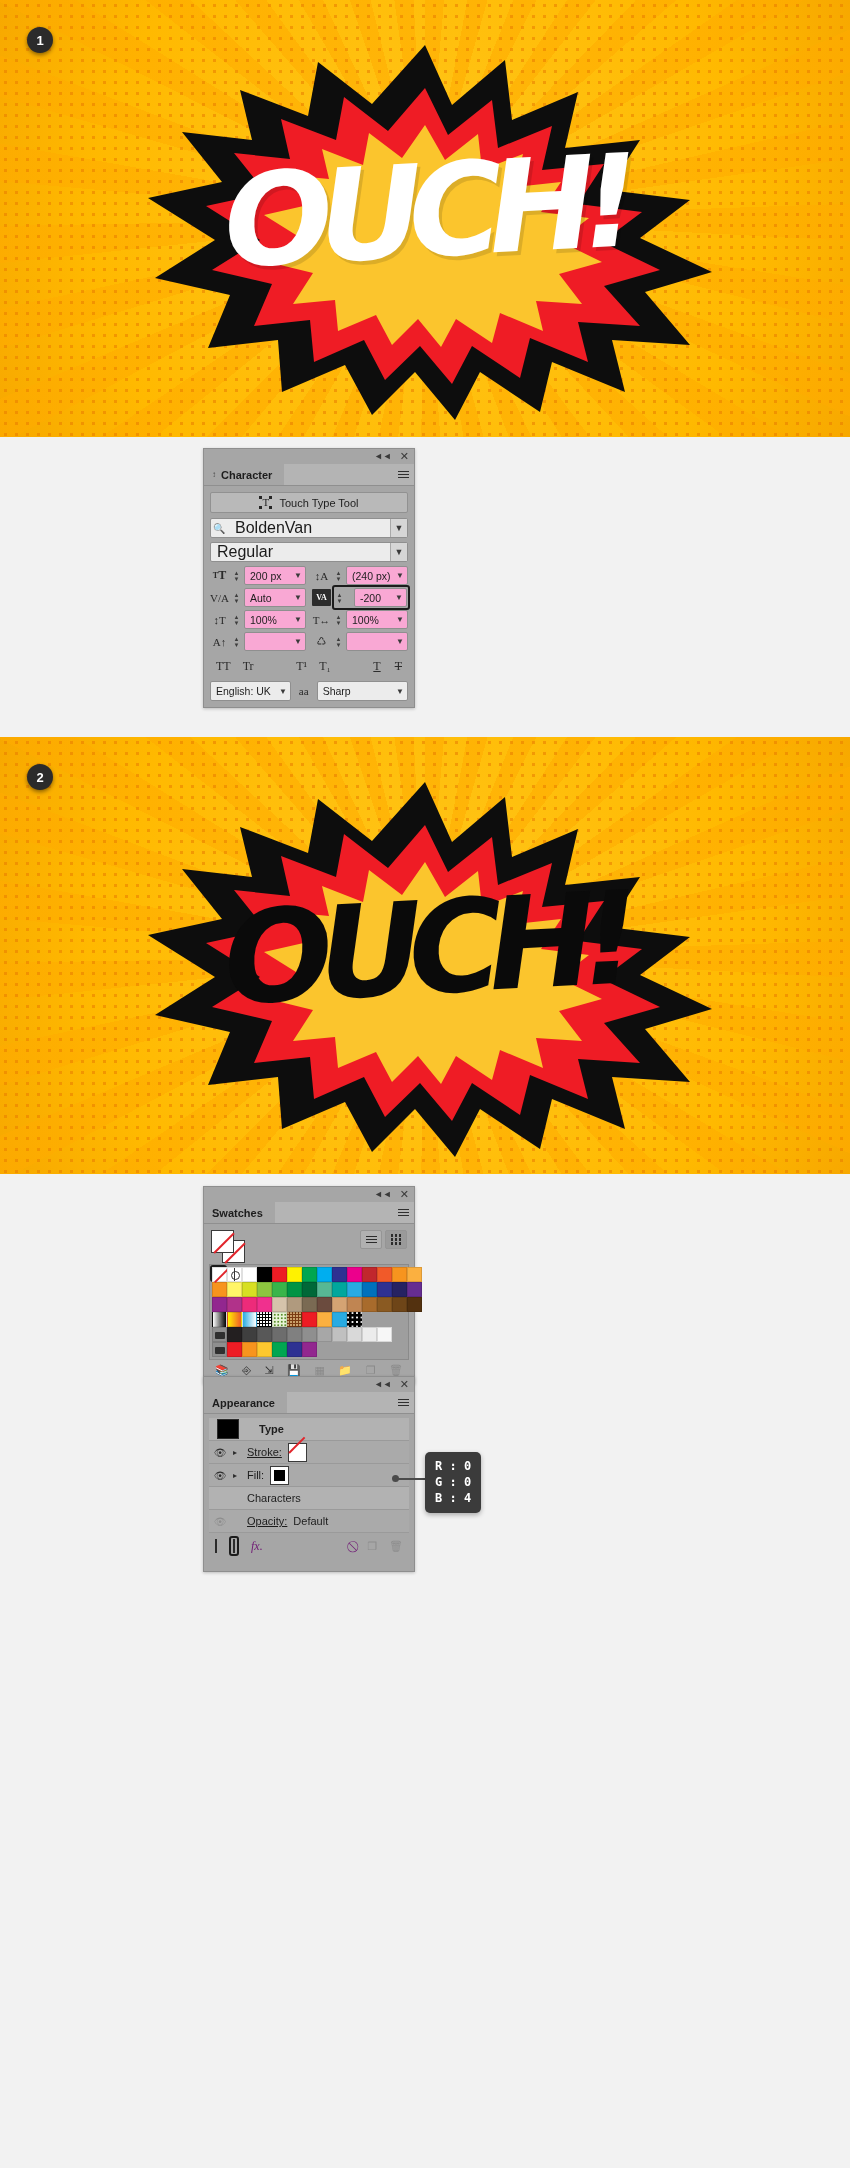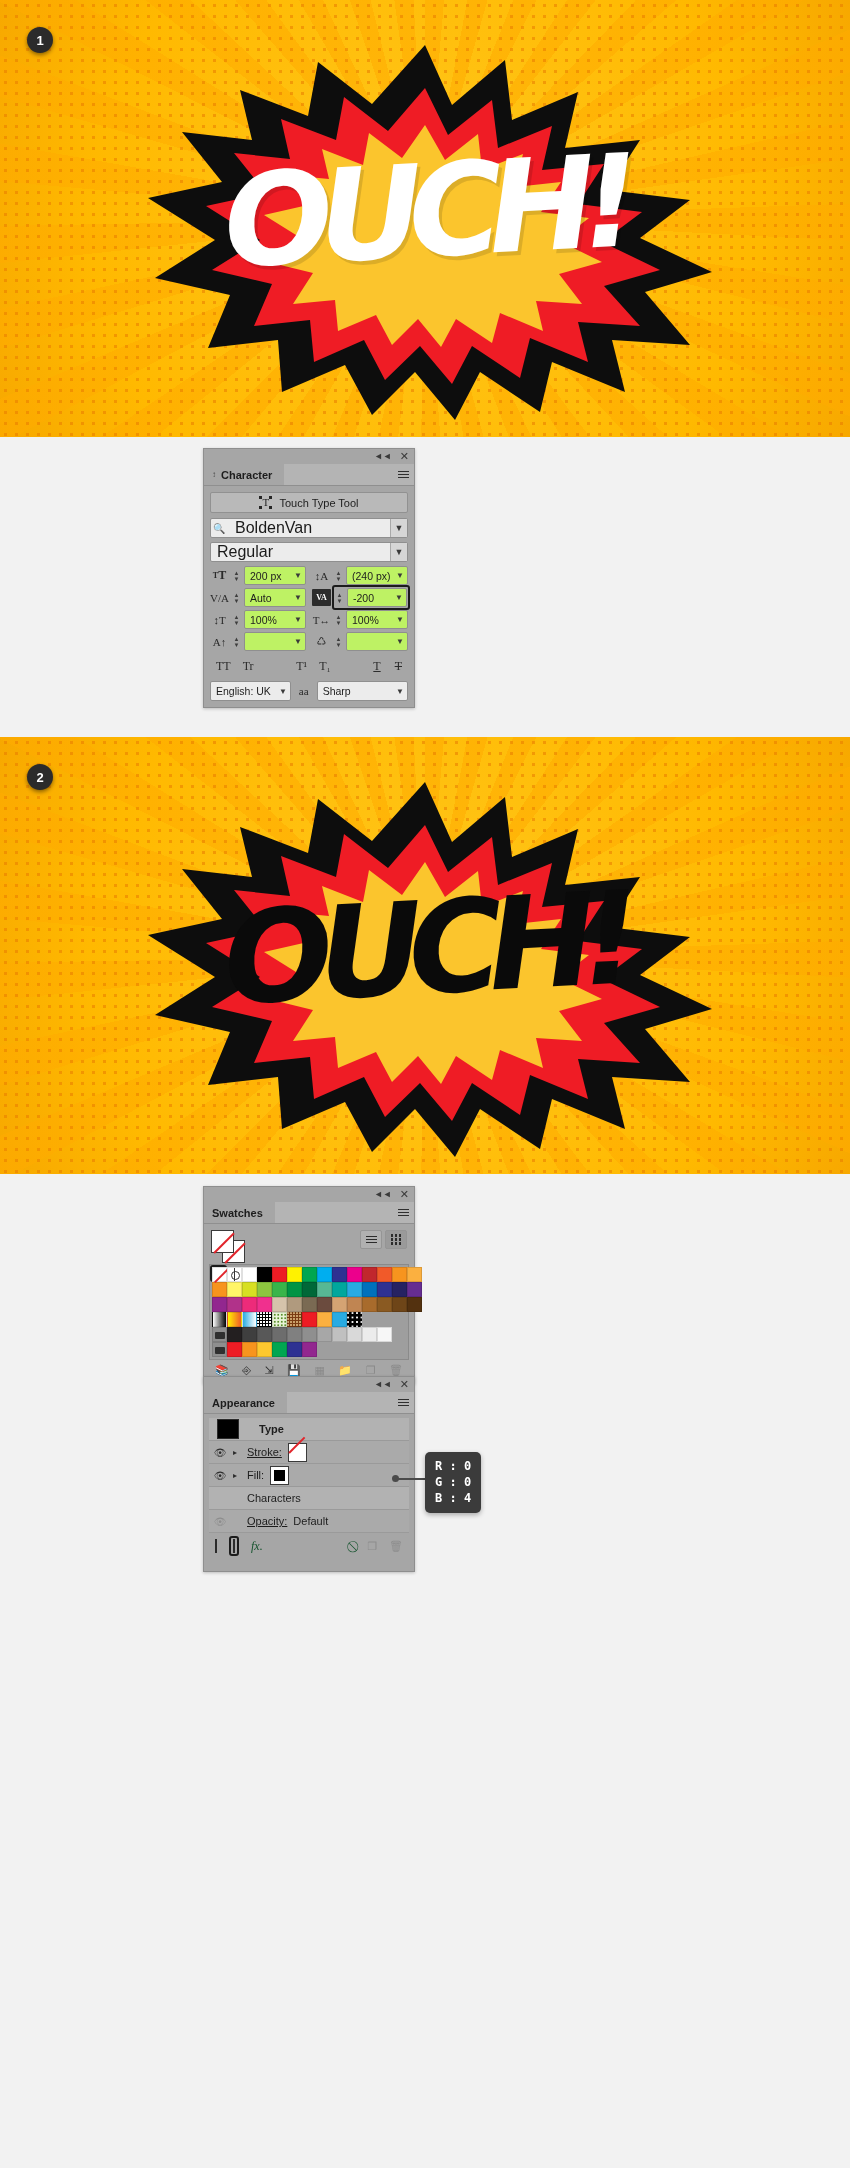--- a/index.html
+++ b/index.html
@@ -132,30 +132,30 @@
     display:flex;align-items:center;justify-content:center;
     font-family:"Liberation Serif",serif;font-size:11px;color:#2a2a2a;
     position:relative;
   }
   .stepper{
     width:9px;flex:none;display:flex;flex-direction:column;
     align-items:center;justify-content:center;gap:1px;color:#3d3d3d;font-size:6px;line-height:6px;
   }
   .m-input{
     flex:1;min-width:0;display:flex;align-items:center;
-    background:#bef264;border:1px solid #8f8f8f;border-radius:2px;height:17px;
+    background:#f9a8d4;border:1px solid #8f8f8f;border-radius:2px;height:17px;
   }
   .m-input .mval{flex:1;padding-left:5px;font-size:10.5px;white-space:nowrap;overflow:hidden;}
   .m-input .mcar{
     width:14px;display:flex;align-items:center;justify-content:center;
     font-size:8px;color:#3a3a3a;
   }
   .hl-box{
     border:2.5px solid #1c1c1c;border-radius:3px;padding:1px;margin:-3px -2px;
-    display:flex;align-items:center;gap:3px;flex:1;
+    display:flex;align-items:center;gap:10px;flex:1;
   }
   .m-input.blank .mval{color:transparent;}
 
   .style-row{
     display:flex;align-items:center;justify-content:space-between;
     height:20px;margin:5px 2px 5px;padding:0 4px;
     font-family:"Liberation Serif",serif;color:#2c2c2c;
   }
   .style-row span{font-size:12px;cursor:pointer;}
   .style-row .grp{display:flex;gap:10px;}
@@ -251,21 +251,21 @@
   .ap-thumb.none:after{
     content:"";position:absolute;left:0;top:50%;width:132%;height:1.8px;
     background:#e1252b;transform:rotate(-45deg);transform-origin:left center;
   }
   .ap-type-thumb{
     width:20px;height:18px;border:1.5px solid #2b2b2b;background:#000;flex:none;margin-left:4px;
   }
   .ap-bottom{
     display:flex;align-items:center;gap:12px;padding:3px 6px;background:#a6a6a6;
   }
-  .ap-bottom .bi{font-size:11px;color:#14532d;cursor:pointer;}
+  .ap-bottom .bi{font-size:11px;color:#701a75;cursor:pointer;}
   .ap-bottom .bi.dim{color:#8d8d8d;}
   .sq-ico{width:11px;height:11px;border:1.6px solid #2b2b2b;}
   .sq-ico.filled{position:relative;background:#cfcfcf;}
   .sq-ico.filled:after{content:"";position:absolute;inset:1.5px;background:#2b2b2b;}
   .hl-btn{border:2.5px solid #1c1c1c;border-radius:3px;padding:2px;display:flex;}
 
   
   .callout{
     position:absolute;background:#3b3b3b;color:#fff;border-radius:5px;
     padding:6px 10px;font-size:12px;font-weight:bold;line-height:1.35;

